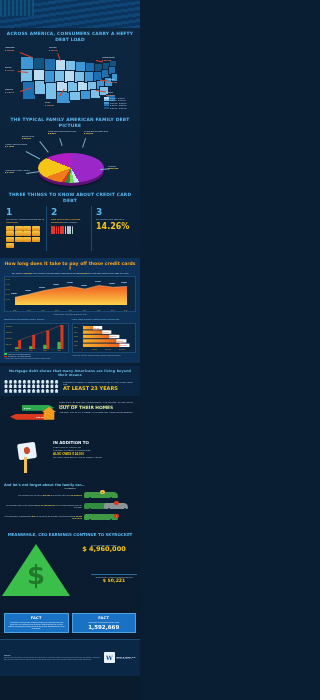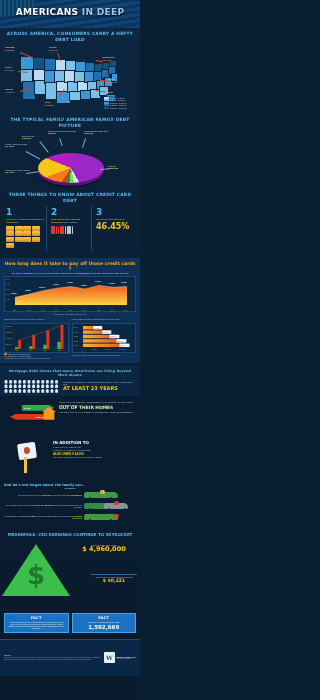--- a/index.html
+++ b/index.html
@@ -199,24 +199,20 @@
   .logotxt small{display:block;font-size:1.5px;color:#8fb4d0;font-weight:normal;}
 </style>
 </head>
 <body>
 
 <div class="page">
 
   <div class="header">
     <div class="flagstripes"></div>
     <div class="flagcanton"></div>
-    <div class="hdr-title">
-      <span class="w1">AMERICANS</span>
-      <span class="w2">IN DEEP</span>
-    </div>
   </div>
 
   <div class="sec">
     <div class="sec-title">ACROSS AMERICA, CONSUMERS CARRY A HEFTY DEBT LOAD</div>
     <div class="mapwrap">
       <div class="usmap">
         <span class="st l3" style="left:2px;top:4px;width:13px;height:13px;"></span>
         <span class="st l2" style="left:2px;top:17px;width:11px;height:12px;"></span>
         <span class="st l4" style="left:4px;top:29px;width:12px;height:17px;"></span>
         <span class="st l5" style="left:15px;top:5px;width:11px;height:12px;"></span>
@@ -395,21 +391,21 @@
           <span class="p"></span>
           <span class="p g"></span>
           <span class="p g"></span>
           <span class="p g"></span>
           <span class="p g"></span>
         </div>
       </div>
       <div class="tcol">
         <div class="tnum">3</div>
         <div class="tdesc">The average credit card rate is</div>
-        <div class="bigpct">46.45%</div>
+        <div class="bigpct">14.26%</div>
       </div>
     </div>
   </div>
 
   <div class="band">
     <div class="band-title">How long does it take to pay off those credit cards ?</div>
     <div class="band-sub">
       <span>The answer:</span>
       <em>NEVER.</em>
       <span>The median American family has carried at least</span>

